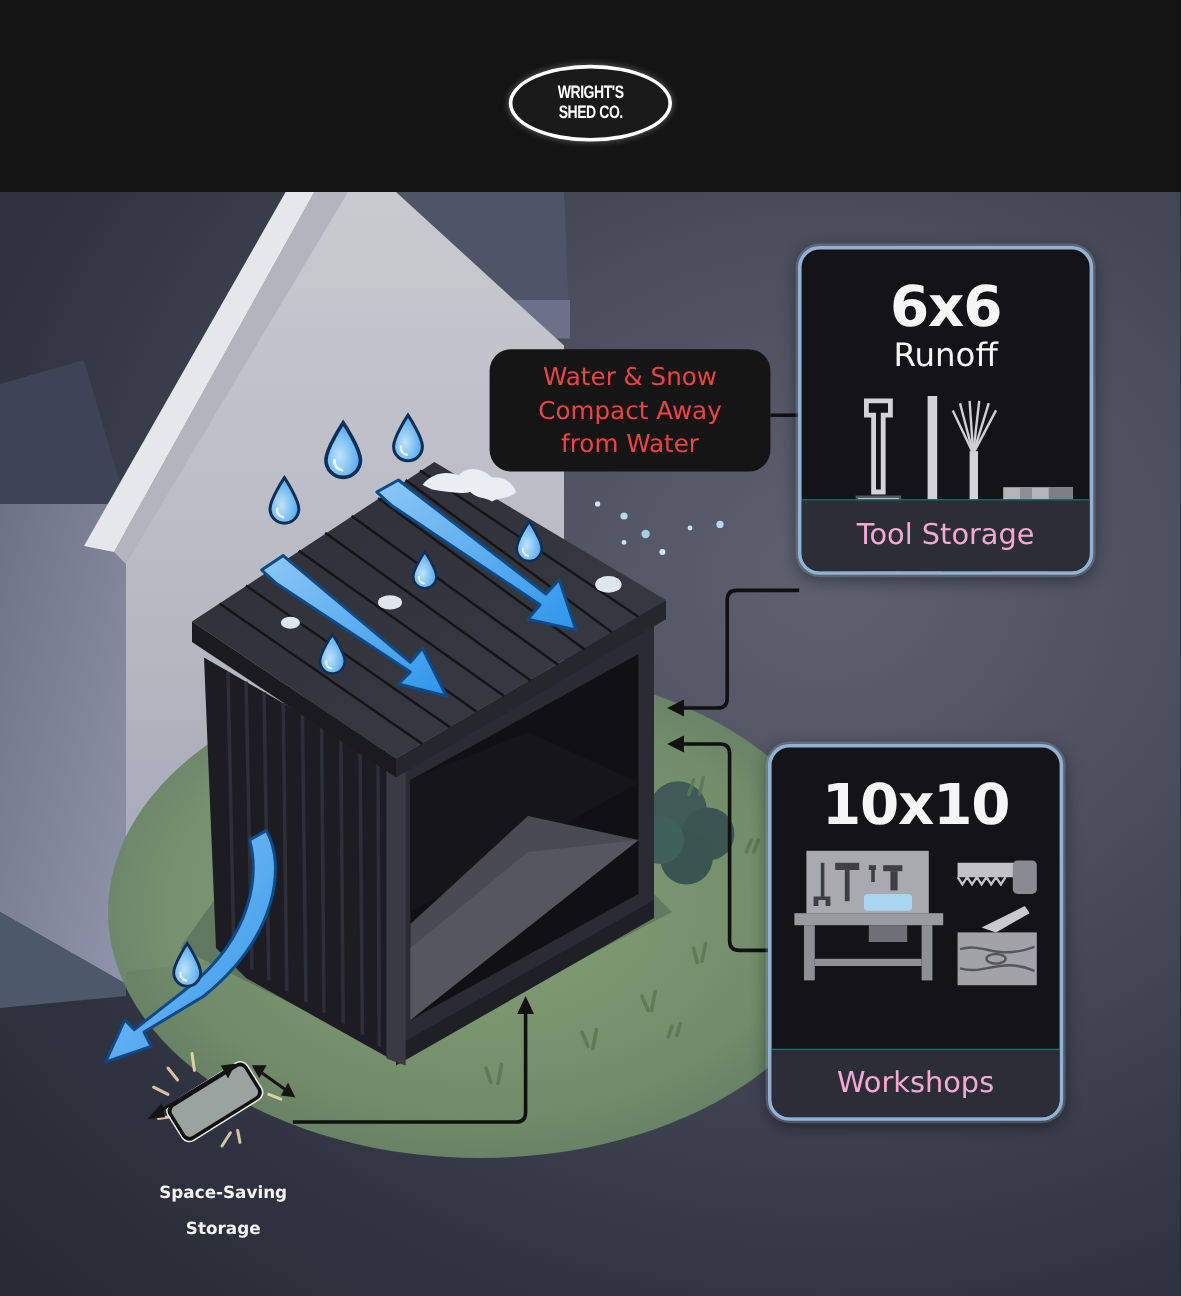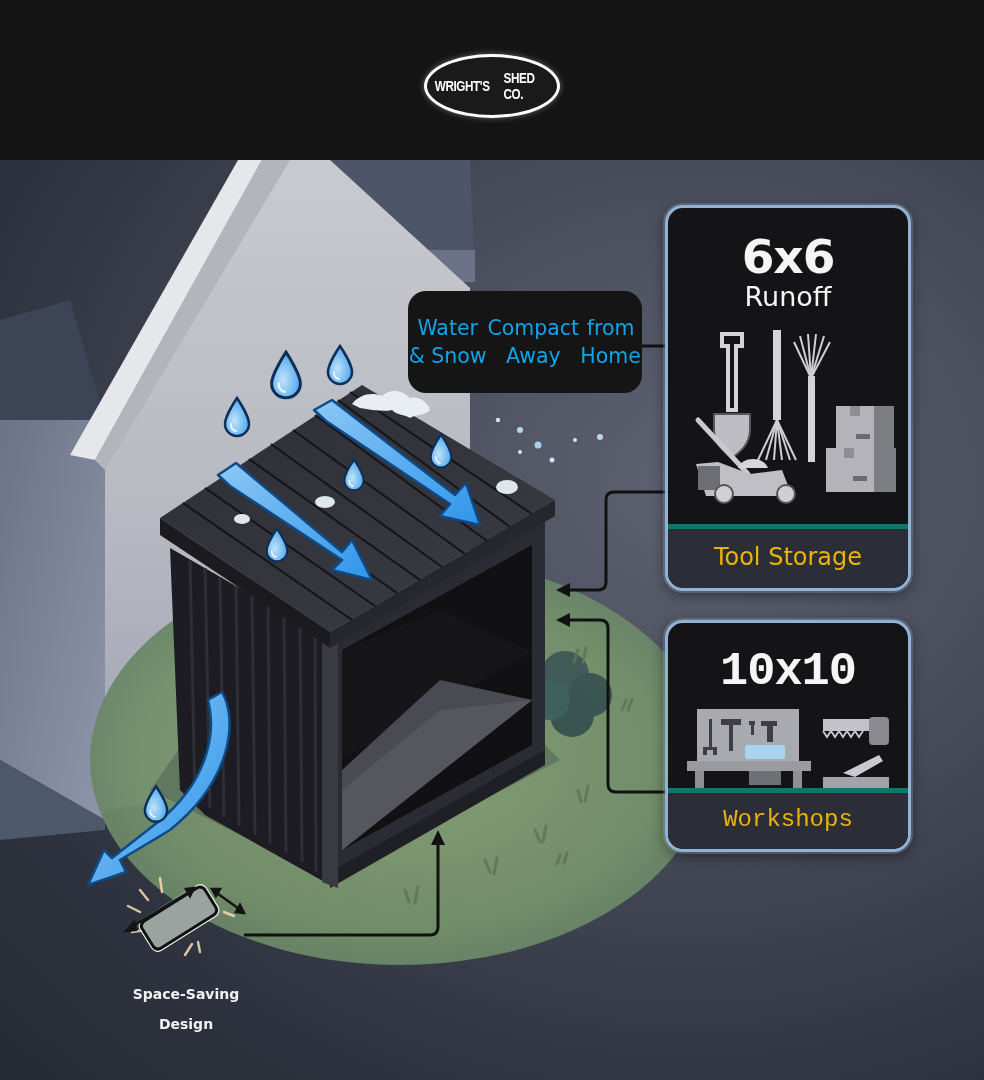--- a/index.html
+++ b/index.html
@@ -16,53 +16,53 @@
     position: absolute; left: 0; top: 160px; width: 984px; height: 920px;
     background: radial-gradient(ellipse at 70% 35%, #5d6170 0%, #4a4e5c 35%, #2f333f 75%, #262a34 100%);
     overflow: hidden;
   }
   .illus { position: absolute; left: 0; top: 0; width: 984px; height: 920px; }
   .logo {
     position: absolute; left: 424px; top: 54px; width: 136px; height: 64px;
     border: 3px solid #ffffff; border-radius: 50%;
     box-sizing: border-box; background: #1a1a1a;
     box-shadow: 0 0 6px rgba(255,255,255,0.35);
-    display: flex; flex-direction: row; align-items: center; justify-content: center;
+    display: flex; flex-direction: column; align-items: center; justify-content: center;
   }
   .logo span {
     font-family: "Liberation Sans", sans-serif; font-weight: bold; color: #ffffff;
     font-size: 15px; line-height: 16px; letter-spacing: -0.5px;
     transform: scaleX(0.78); text-transform: uppercase;
   }
   .callout {
     position: absolute; left: 408px; top: 291px; width: 234px; height: 102px;
     background: #151515; border-radius: 18px; box-sizing: border-box;
-    display: flex; align-items: center; justify-content: center;
-    color: #0ea5e9; font-size: 20.5px; line-height: 28px; text-align: center;
+    display: flex; flex-direction: column; align-items: center; justify-content: center;
+    color: #ef4444; font-size: 20.5px; line-height: 28px; text-align: center;
   }
   .card {
     position: absolute; width: 246px; box-sizing: border-box;
     background: #141416; border: 3px solid #8fb2d6; border-radius: 18px;
     box-shadow: 0 0 0 2px rgba(180,200,225,0.25), 0 4px 14px rgba(0,0,0,0.45);
     overflow: hidden;
   }
-  .card.c1 { left: 665px; top: 205px; height: 386px; }
-  .card.c2 { left: 665px; top: 620px; height: 232px; font-family: Liberation Mono, monospace; }
+  .card.c1 { left: 665px; top: 205px; height: 274px; }
+  .card.c2 { left: 640px; top: 620px; height: 314px; }
   .card .size {
     text-align: center; color: #f5f5f5; font-weight: bold;
     font-size: 47px; line-height: 50px; letter-spacing: -1px;
   }
   .card .kind {
     text-align: center; color: #f5f5f5; font-size: 27px; line-height: 30px;
   }
   .card .icons { position: relative; margin: 0 auto; }
   .card .band {
     position: absolute; left: 0; right: 0; bottom: 0;
-    background: #2b2e36; border-top: 5px solid #0f766e;
-    color: #eab308; font-size: 24px; text-align: center;
+    background: #2b2e36; border-top: 1px solid #0f766e;
+    color: #f9a8d4; font-size: 24px; text-align: center;
   }
   .card.c1 .band { height: 59px; line-height: 57px; }
   .card.c2 .band { height: 56px; line-height: 54px; margin-top: 44px; }
   .caption {
     position: absolute; left: 70px; top: 979px; width: 232px;
     text-align: center; color: #f2f2f2; font-size: 14px; line-height: 30px; font-weight: bold;
   }
 </style>
 </head>
 <body>
@@ -253,21 +253,21 @@
       <polygon points="556,590 570,583 570,597"></polygon>
       <polygon points="556,620 570,613 570,627"></polygon>
       <polygon points="438,830 431,845 445,845"></polygon>
     </g>
   </svg>
 </div>
 
 <div class="callout">
   <span>Water &amp; Snow</span>
   <span>Compact Away</span>
-  <span>from Home</span>
+  <span>from Water</span>
 </div>
 
 <div class="card c1">
   <div style="height:24px"></div>
   <div class="size">6x6</div>
   <div class="kind">Runoff</div>
   <svg class="icons" width="220" height="180" viewBox="0 0 220 180" style="display:block;margin:12px auto 0;">
     <g>
       <path d="M44 10 h20 v12 h-6 v64 h-8 v-64 h-6 z" fill="none" stroke="#d4d4d8" stroke-width="4"></path>
       <path d="M36 90 h36 v16 c0 14 -10 22 -18 28 c-8 -6 -18 -14 -18 -28 z" fill="#bdbdc3" stroke="#55555c" stroke-width="2"></path>
@@ -355,14 +355,14 @@
       <ellipse cx="172" cy="92" rx="8" ry="4" fill="none" stroke="#55555b" stroke-width="2"></ellipse>
     </g>
   </svg>
   <div class="band">
     <span>Workshops</span>
   </div>
 </div>
 
 <div class="caption">
   <div>Space-Saving</div>
-  <div>Design</div>
+  <div>Storage</div>
 </div>
 
 </body></html>

